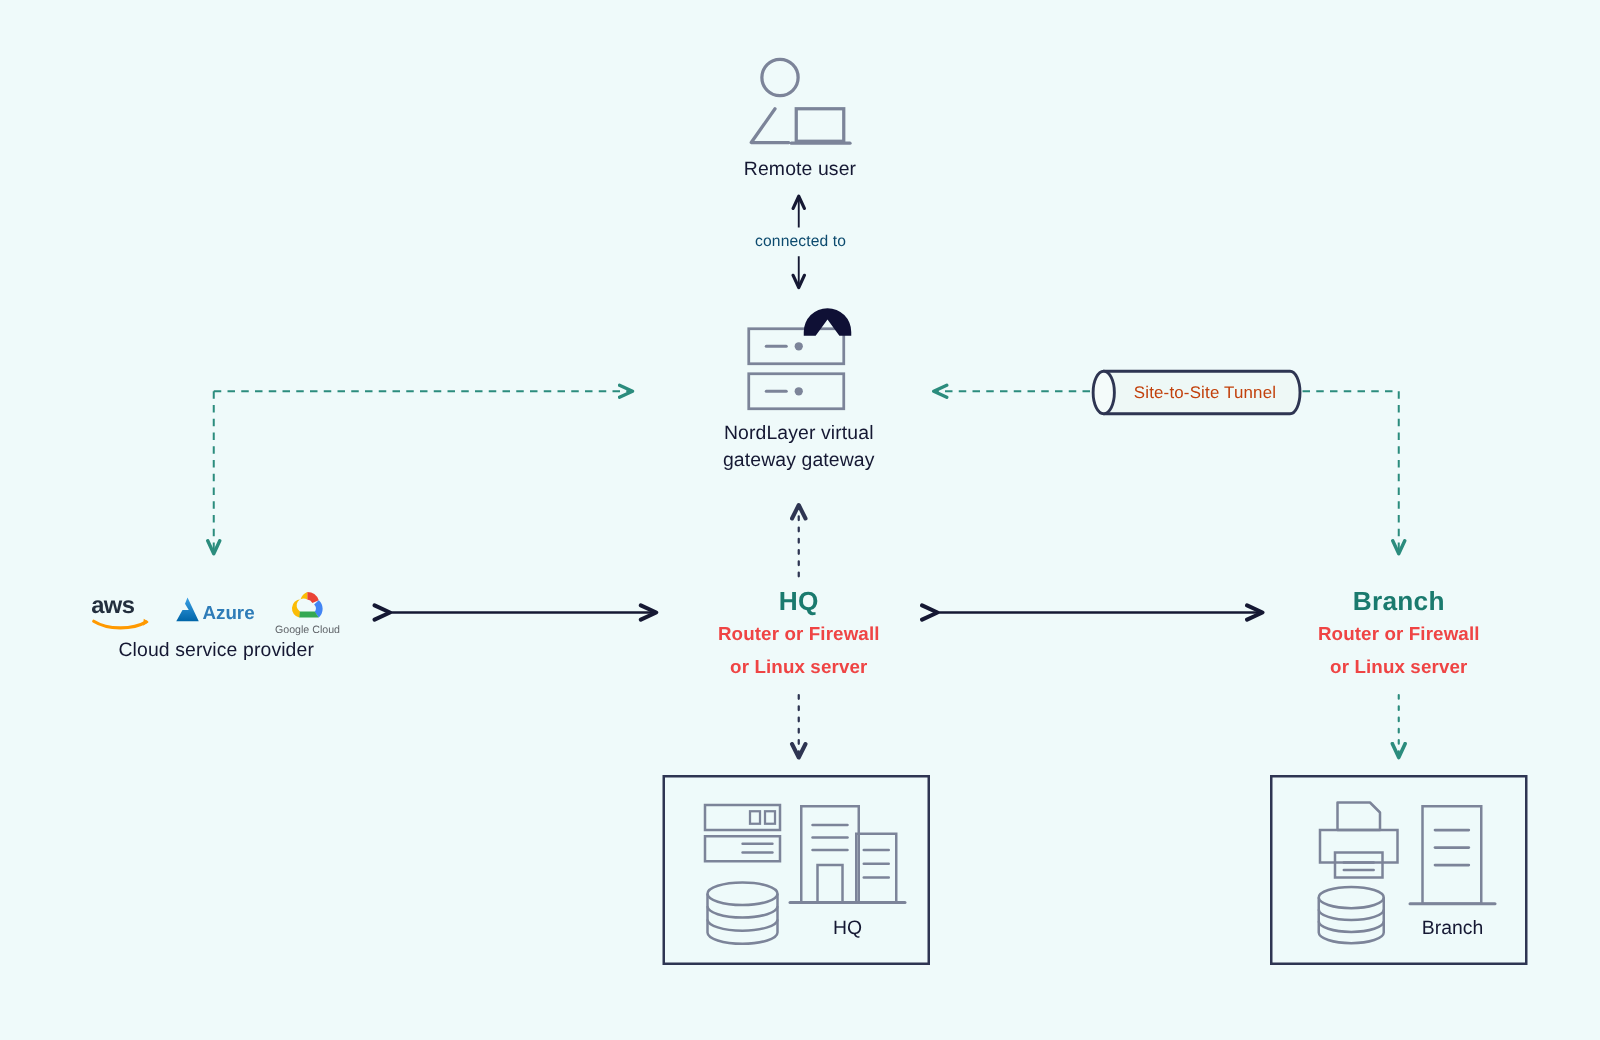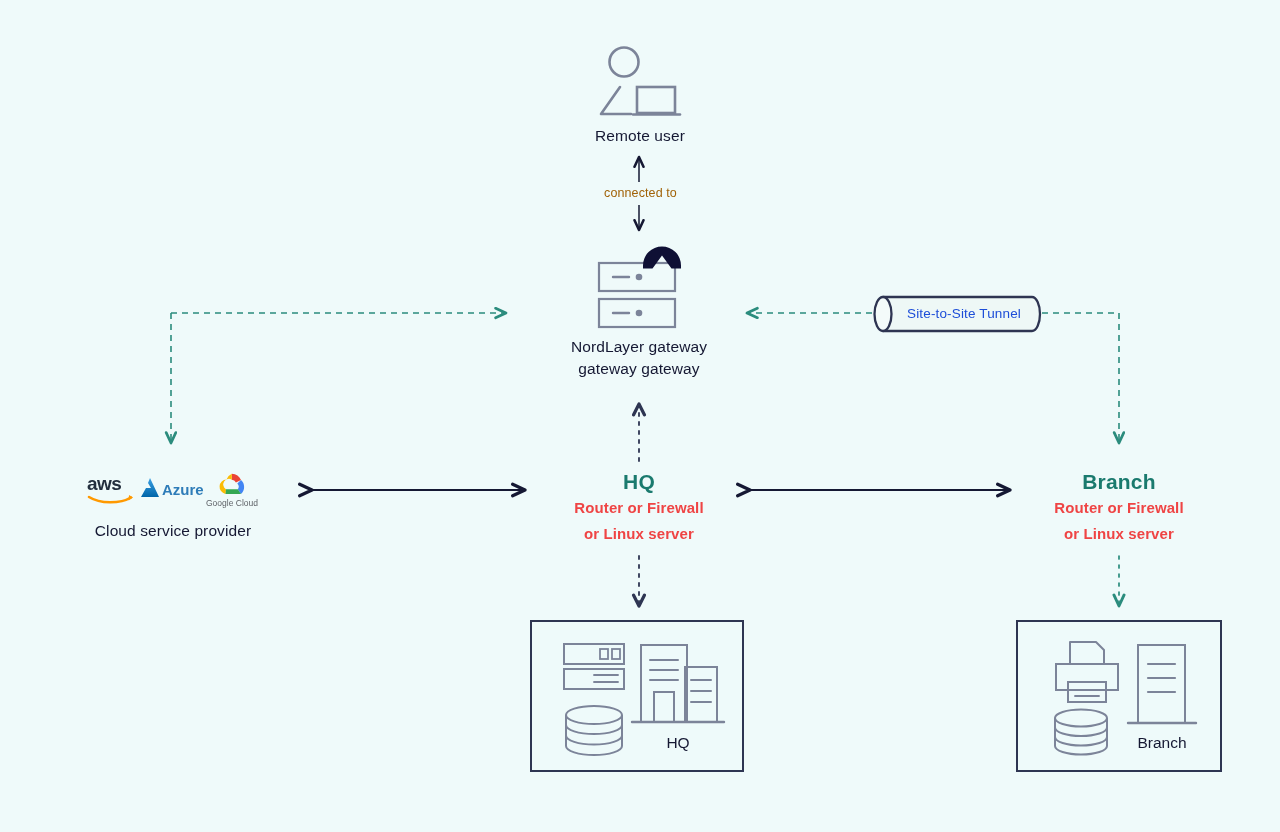--- a/index.html
+++ b/index.html
@@ -19,40 +19,40 @@
   .ctr { text-align: center; }
 
   
   .label-dark {
     color: #151833;
     font-size: 15.5px;
     line-height: 1.45;
     letter-spacing: .1px;
   }
   .label-small {
-    color: #a16207;
+    color: #0c4a6e;
     font-size: 12.5px;
     letter-spacing: .1px;
   }
   .label-teal-big {
     color: #1a7a6e;
     font-size: 21px;
     font-weight: bold;
     line-height: 1.3;
     letter-spacing: .2px;
   }
   .label-teal-sub {
     color: #ef4444;
     font-size: 15px;
     font-weight: bold;
     line-height: 1.72;
     letter-spacing: .1px;
   }
   .tunnel-text {
-    color: #1d4ed8;
+    color: #c2410c;
     font-size: 13.5px;
     letter-spacing: .15px;
     white-space: nowrap;
   }
   .box-label {
     color: #151833;
     font-size: 15.5px;
   }
 
   
@@ -151,36 +151,36 @@
 
         <rect x="8" y="44" width="76" height="28" fill="none" stroke="#7c8499" stroke-width="2.2"></rect>
         <line x1="22" y1="58" x2="38" y2="58" stroke="#7c8499" stroke-width="2.4" stroke-linecap="round"></line>
         <circle cx="48" cy="58" r="3.3" fill="#7c8499"></circle>
 
         <g>
           <path d="M72,22.5 a19,19 0 0 1 38,0 v3 h-9.5 l-9.5,-13 l-9.5,13 h-9.5 z" transform="translate(-20,-12)" fill="#0f1035"></path>
         </g>
       </svg>
     </div>
-    <div class="ctr label-dark" style="margin-top:9px;">NordLayer gateway</div>
+    <div class="ctr label-dark" style="margin-top:9px;">NordLayer virtual</div>
     <div class="ctr label-dark">gateway gateway</div>
   </div>
 
   <div class="abs" style="left:872px; top:294px; width:172px; height:40px;">
     <svg class="abs" style="left:0; top:0;" width="172" height="40" viewBox="0 0 172 40">
 
       <path d="M11,3 L160,3 A8,17 0 0 1 160,37 L11,37 Z" fill="#eef8f6" stroke="#2e3552" stroke-width="2.3" stroke-linejoin="round"></path>
 
       <ellipse cx="11" cy="20" rx="8.5" ry="17" fill="#f4fbfa" stroke="#2e3552" stroke-width="2.3"></ellipse>
     </svg>
     <div class="abs tunnel-text ctr" style="left:22px; top:12px; width:140px;">Site-to-Site Tunnel</div>
   </div>
 
   <div class="abs" style="left:62px; top:468px; width:222px;">
-    <div style="display:flex; align-items:center; justify-content:center; height:42px;">
+    <div style="display:flex; align-items:center; justify-content:center; gap:14px; height:42px;">
 
       <div style="width:52px;">
         <svg width="52" height="34" viewBox="0 0 52 34">
           <text x="1" y="18" font-family="'Liberation Sans', sans-serif" font-size="19" font-weight="bold" fill="#232f3e" letter-spacing="-0.5">aws</text>
           <path d="M3,25 C14,32 34,32 45,25.5" fill="none" stroke="#ff9900" stroke-width="2.6" stroke-linecap="round"></path>
           <path d="M43,23 L47,25.5 L42.5,28.5 Z" fill="#ff9900"></path>
         </svg>
       </div>
 
       <div style="width:66px;font-weight:bold;">
@@ -202,21 +202,21 @@
             <path d="M15,4 A11,11 0 0 1 25,11 L19.5,13.5 A6,6 0 0 0 15,10.5 Z" fill="#ea4335"></path>
             <path d="M25,11 A10,10 0 0 1 25,26 L21.5,21.2 A5,5 0 0 0 21,14.8 Z" fill="#4285f4"></path>
             <path d="M25,26 L8,26 L8,20.8 L21.5,20.8 Z" fill="#34a853"></path>
             <path d="M8,26 A8,8 0 0 1 9.2,10.2 A11,11 0 0 1 15,4 L15,10.5 A5.5,5.5 0 0 0 8.6,20.8 Z" fill="#fbbc05"></path>
           </g>
           <text x="28" y="37" text-anchor="middle" font-family="'Liberation Sans', sans-serif" font-size="8.5" fill="#5f6368">Google Cloud</text>
         </svg>
       </div>
 
     </div>
-    <div class="ctr label-dark" style="margin-top:10px;">Cloud service provider</div>
+    <div class="ctr label-dark" style="margin-top:0;">Cloud service provider</div>
   </div>
 
   <div class="abs ctr" style="left:539px; top:468px; width:200px;">
     <div class="label-teal-big">HQ</div>
     <div class="label-teal-sub">Router or Firewall</div>
     <div class="label-teal-sub">or Linux server</div>
   </div>
 
   <div class="abs ctr" style="left:1019px; top:468px; width:200px;">
     <div class="label-teal-big">Branch</div>

